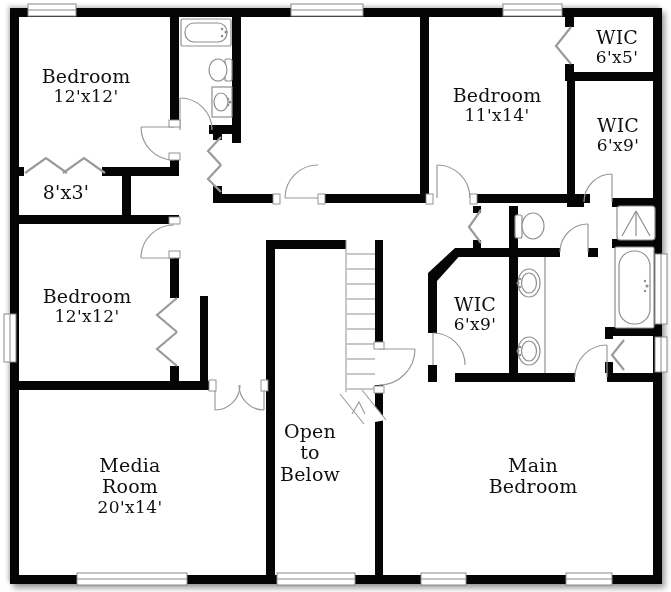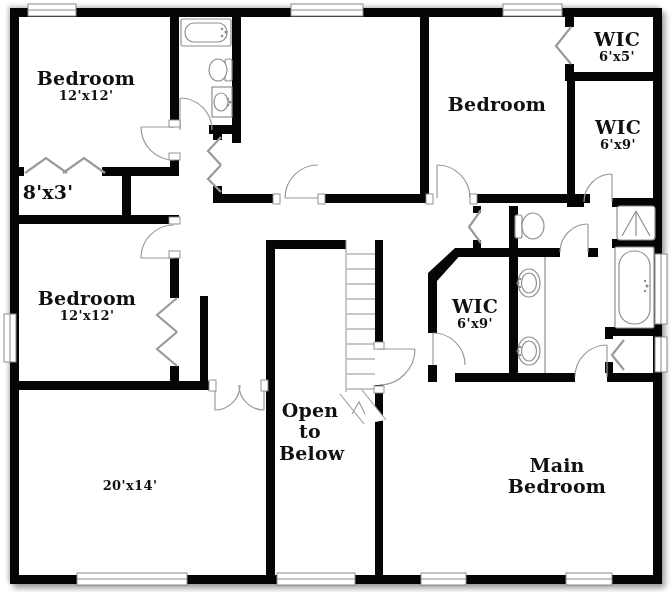--- a/index.html
+++ b/index.html
@@ -7,25 +7,25 @@
     position:relative;width:671px;height:592px;background:#ffffff;overflow:hidden;
     font-family:"DejaVu Serif","Liberation Serif",serif;
   }
   .plan-shadow{
     position:absolute;left:10px;top:8px;width:652px;height:576px;
     box-shadow:3px 4px 6px rgba(0,0,0,.40), -2px -2px 4px rgba(0,0,0,.22);
   }
   svg.drawing{position:absolute;left:0;top:0;}
   .label{
     position:absolute;transform:translate(-50%,-50%);
-    text-align:center;color:#101010;font-weight:700;line-height:1.12;
+    text-align:center;color:#101010;font-weight:400;line-height:1.12;
   }
   .rname{display:block;font-size:19px;letter-spacing:.2px;}
-  .rsize{display:block;font-size:13px;letter-spacing:.4px;}
-  .w72{width:80px;} .w62{width:62px;} .w104{width:104px;margin-left:24px;}
+  .rsize{display:block;font-size:17px;letter-spacing:.4px;}
+  .w72{width:80px;} .w62{width:62px;} .w104{width:104px;}
 </style>
 </head>
 <body>
 
 <div class="plan">
   <div class="plan-shadow"></div>
 
   <svg class="drawing" width="671" height="592" viewBox="0 0 671 592">
 
     <g fill="#050505">
@@ -283,42 +283,44 @@
       </g>
     </g>
   </svg>
 
   <div class="label" style="left:86px;top:86px">
     <span class="rname">Bedroom</span>
     <span class="rsize">12'x12'</span>
   </div>
   <div class="label" style="left:497px;top:105px">
     <span class="rname">Bedroom</span>
+    <span class="rsize">11'x14'</span>
   </div>
   <div class="label" style="left:617px;top:47px">
     <span class="rname">WIC</span>
     <span class="rsize">6'x5'</span>
   </div>
   <div class="label" style="left:618px;top:135px">
     <span class="rname">WIC</span>
     <span class="rsize">6'x9'</span>
   </div>
-  <div class="label" style="left:48px;top:193px">
+  <div class="label" style="left:66px;top:193px">
     <span class="rname">8'x3'</span>
   </div>
   <div class="label" style="left:87px;top:306px">
     <span class="rname">Bedroom</span>
     <span class="rsize">12'x12'</span>
   </div>
   <div class="label" style="left:475px;top:314px">
     <span class="rname">WIC</span>
     <span class="rsize">6'x9'</span>
   </div>
   <div class="label w72" style="left:130px;top:486px">
+    <span class="rname" style="white-space:normal">Media Room</span>
     <span class="rsize">20'x14'</span>
   </div>
-  <div class="label w62" style="left:310px;top:432px">
+  <div class="label w62" style="left:310px;top:453px">
     <span class="rname" style="white-space:normal">Open to Below</span>
   </div>
   <div class="label w104" style="left:533px;top:476px">
     <span class="rname" style="white-space:normal">Main Bedroom</span>
   </div>
 </div>
 
 </body></html>

